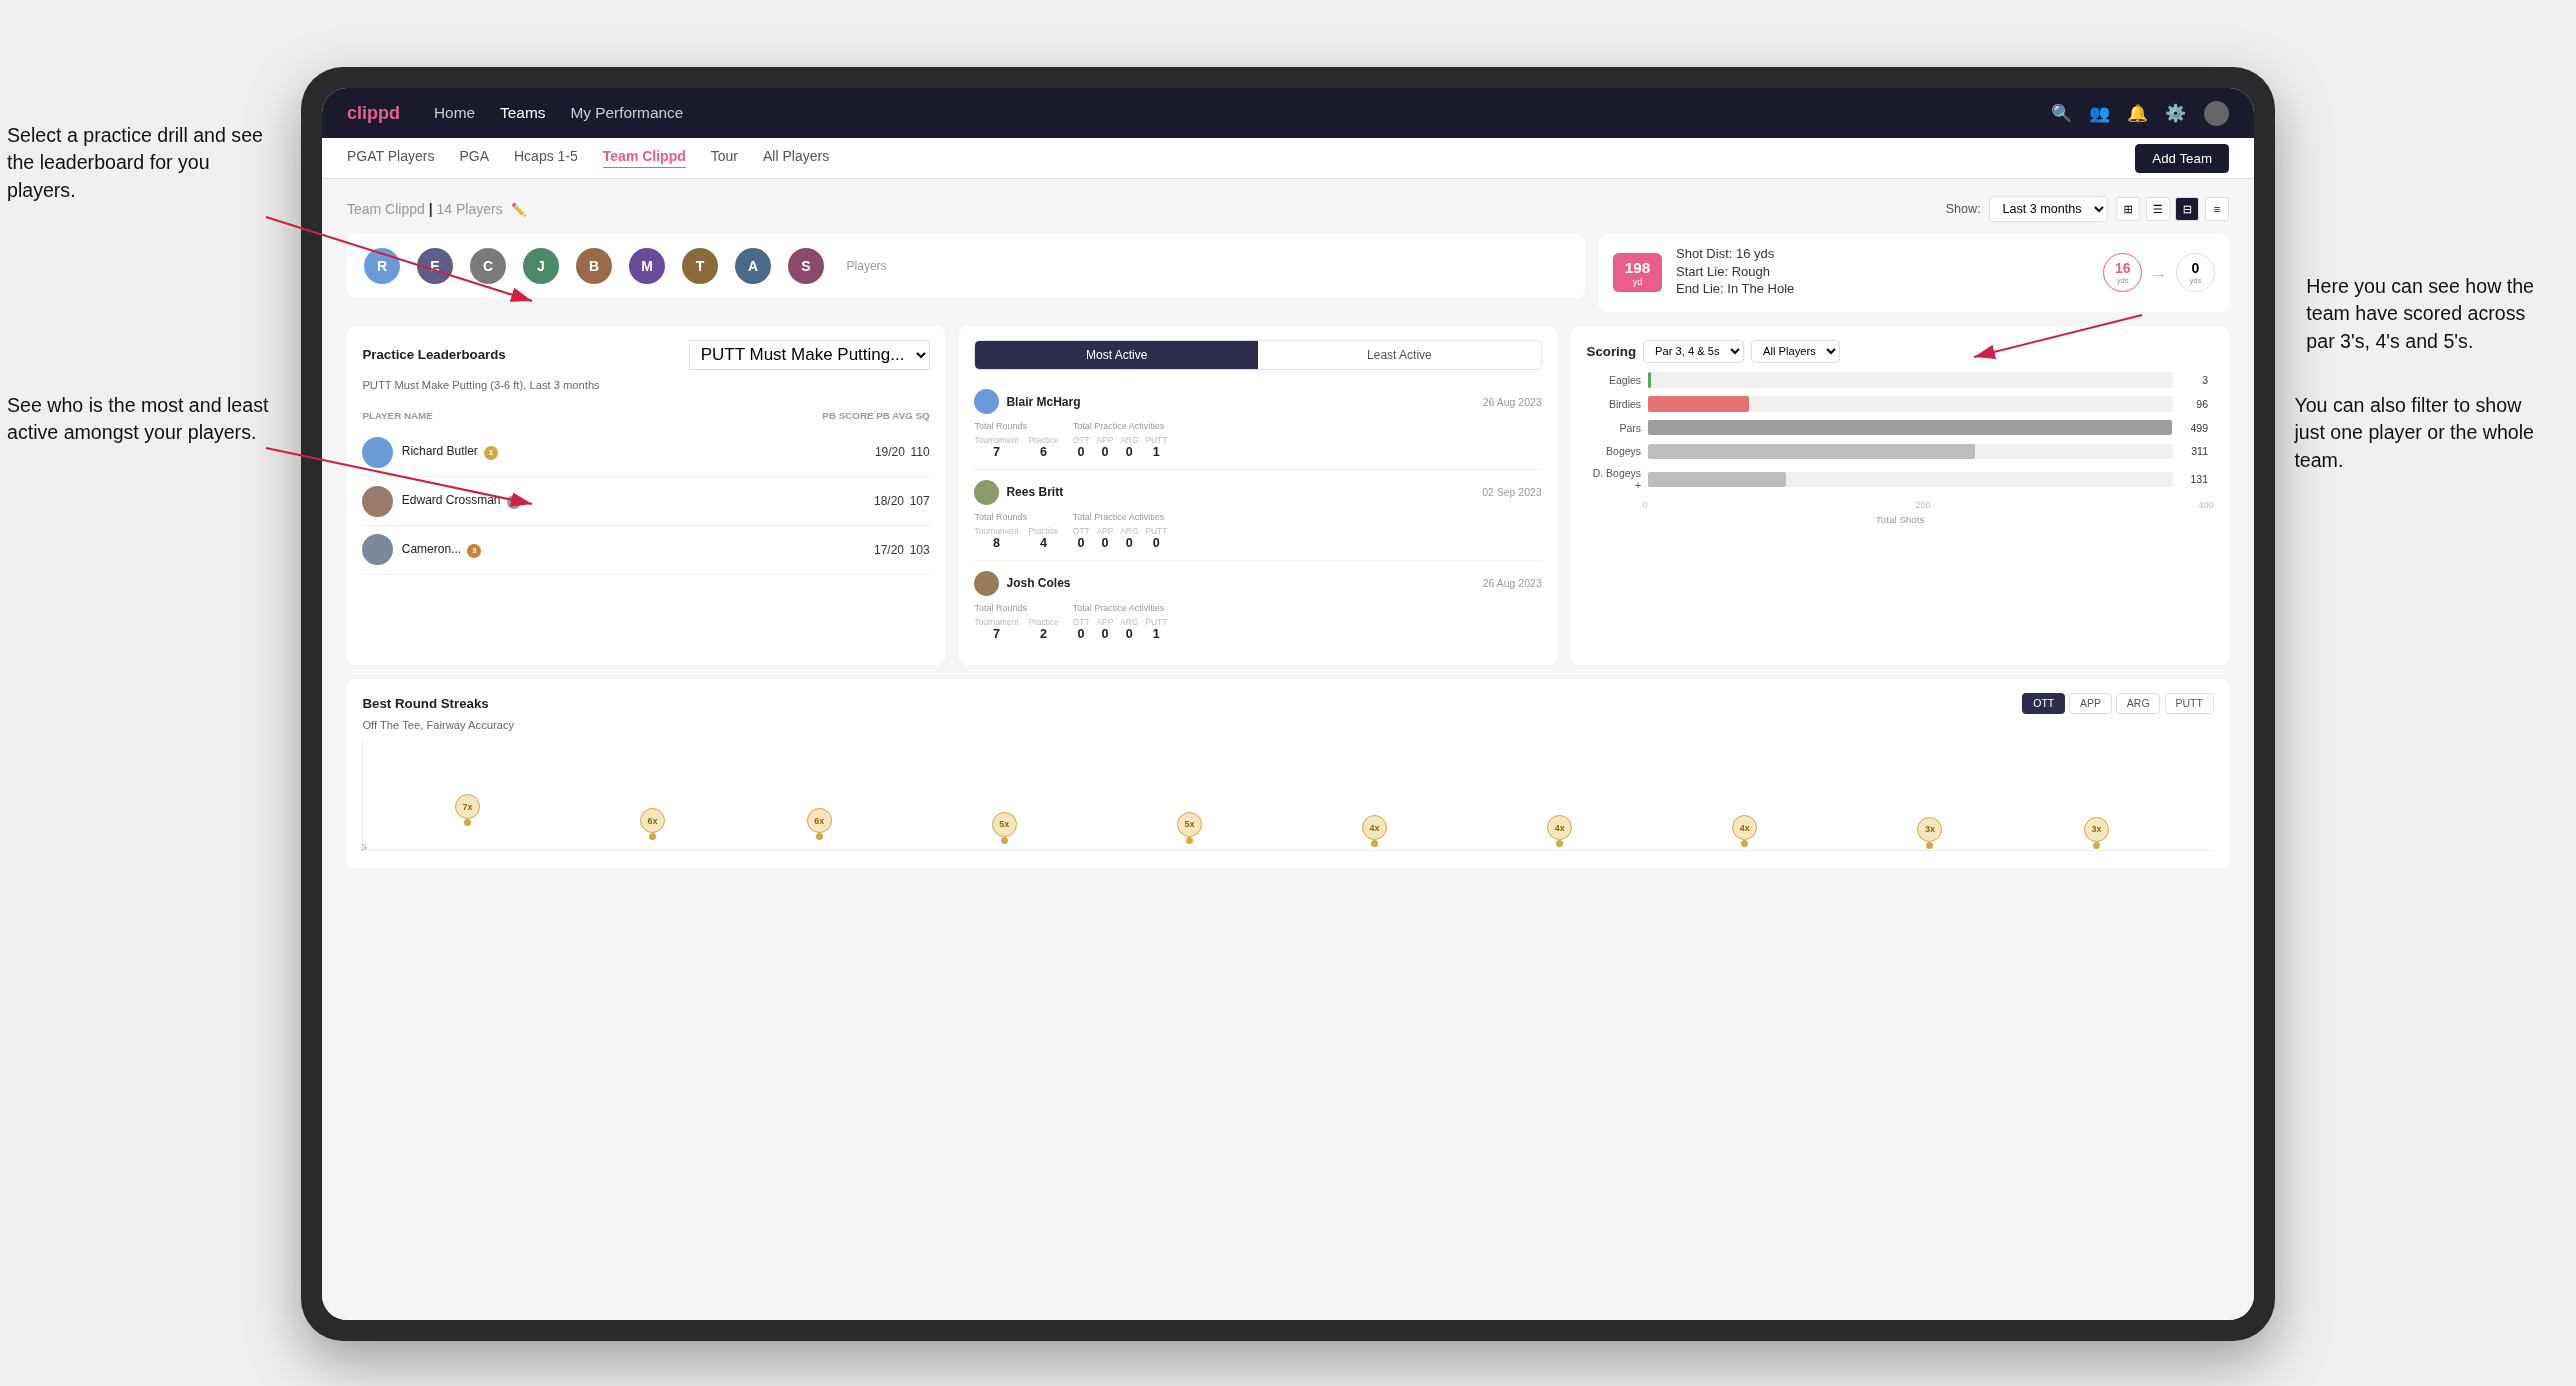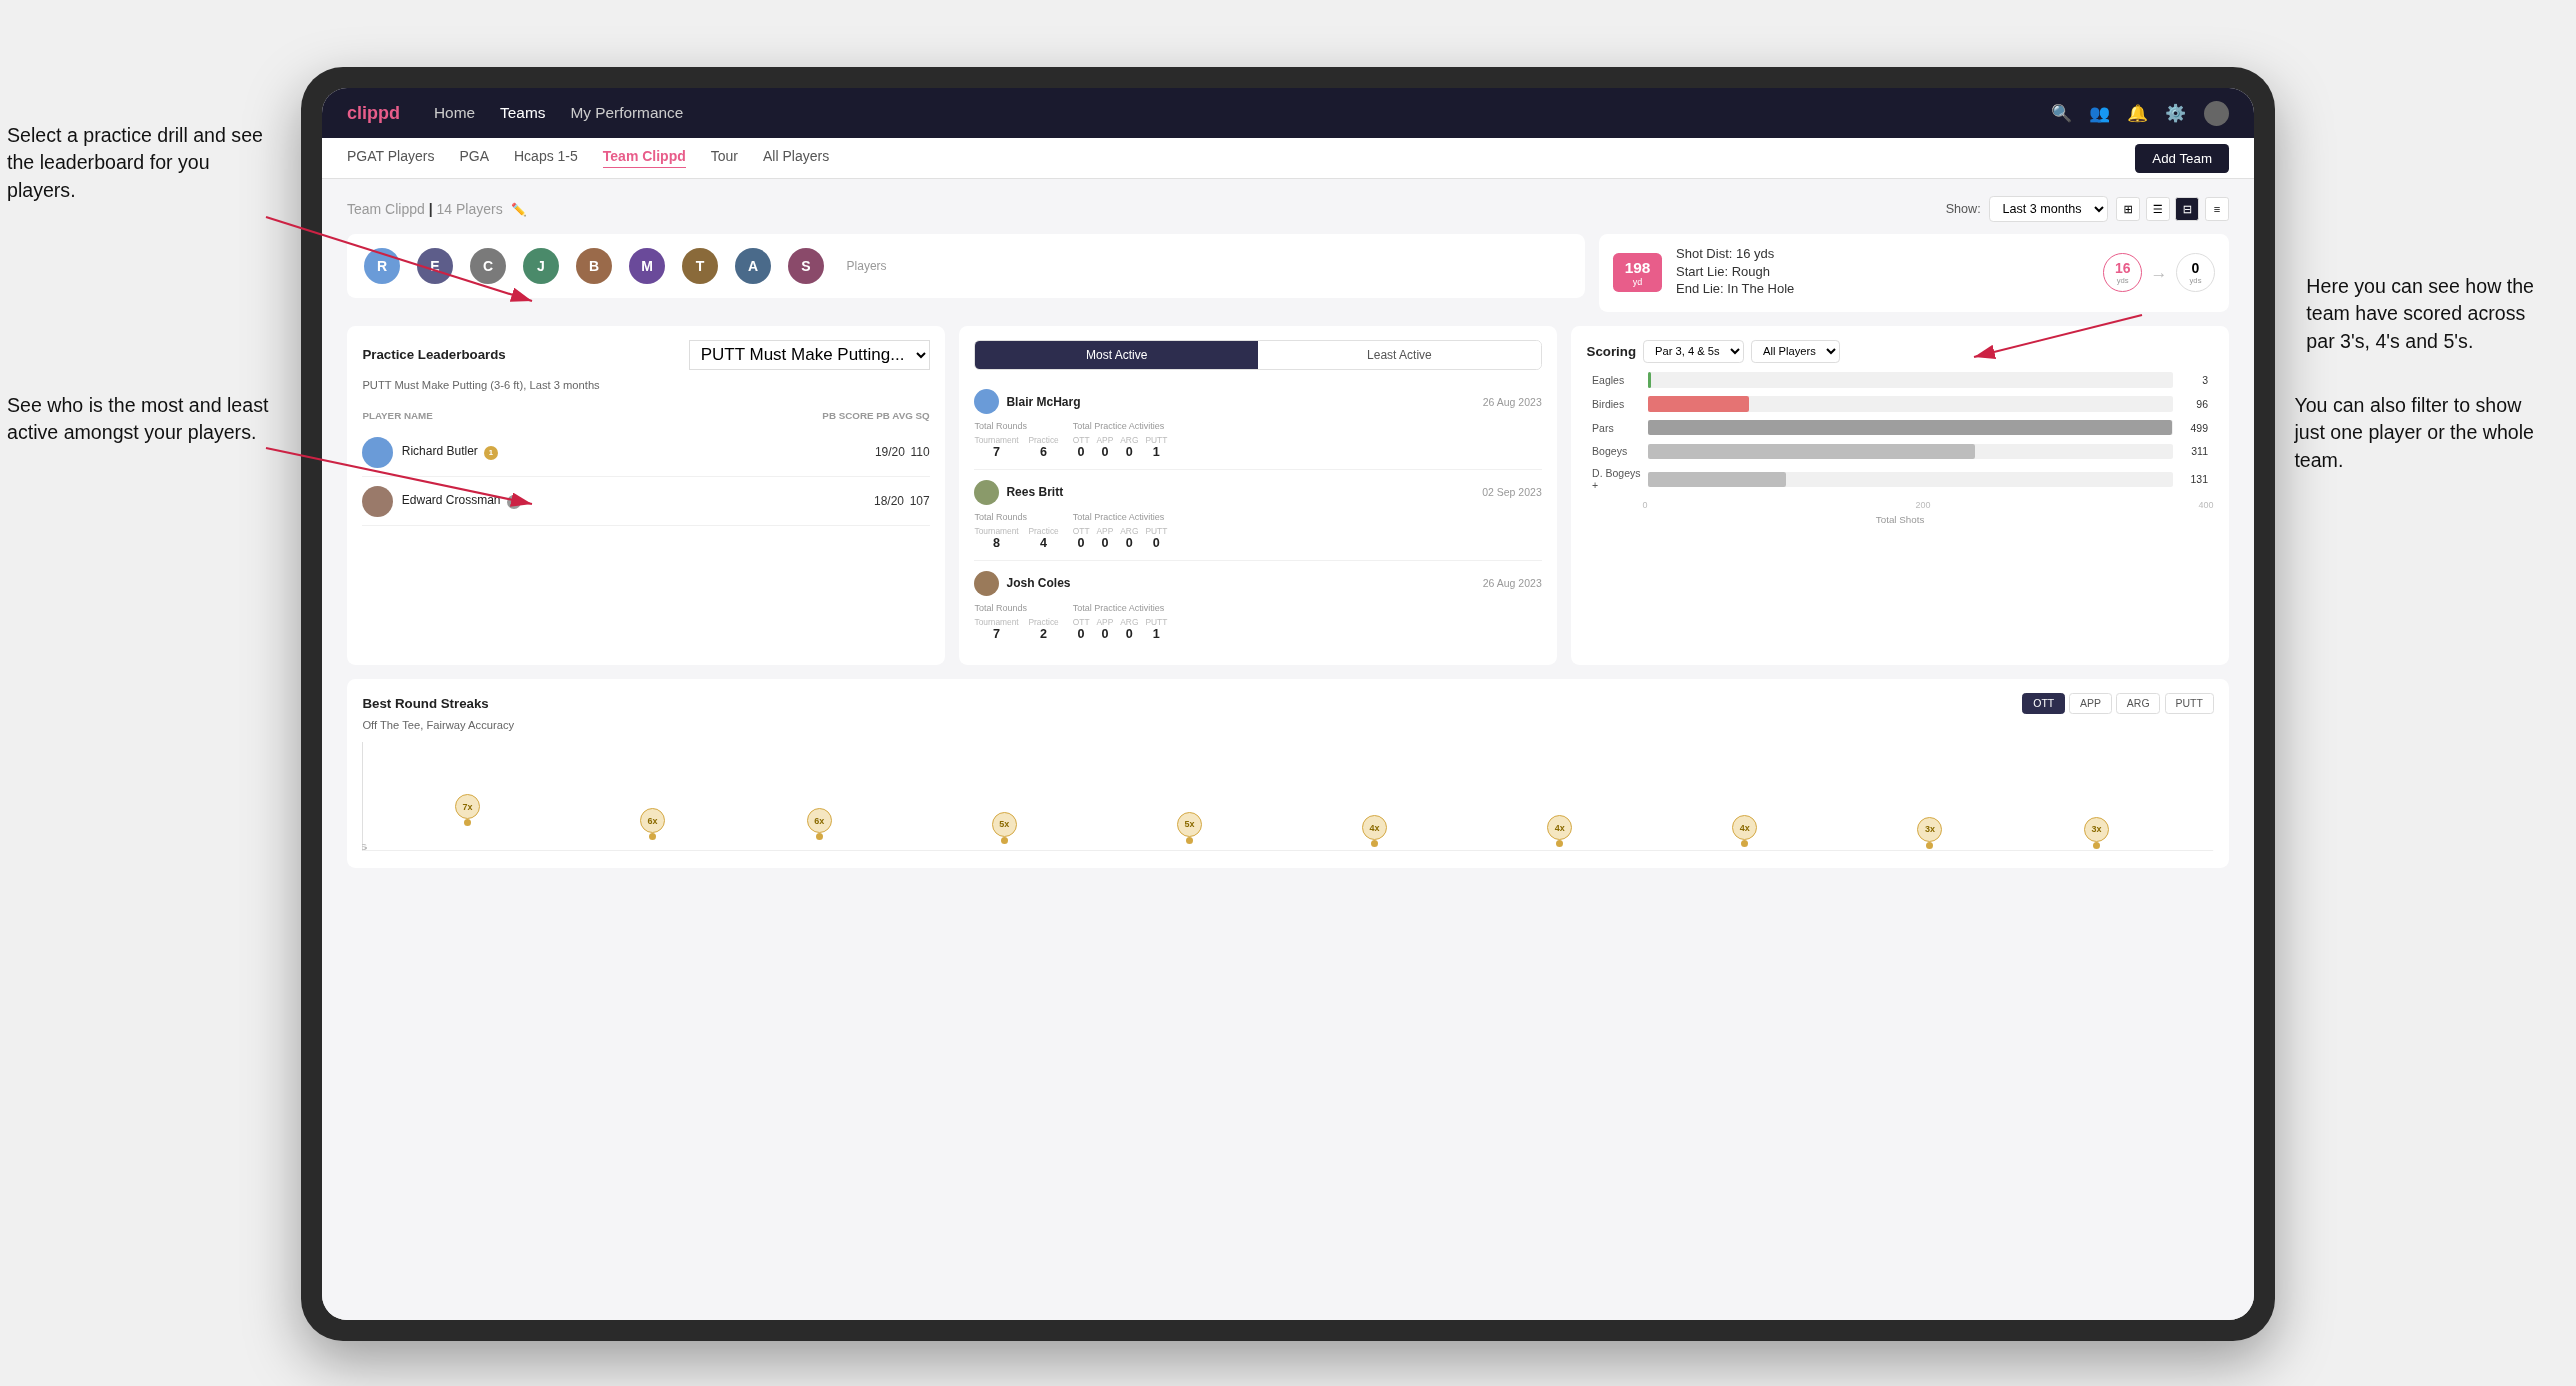--- a/index.html
+++ b/index.html
@@ -444,21 +444,21 @@
       background: white;
     }
 
     .bar-chart { padding: 0 5.6px; }
     .bar-row {
       display: flex;
       align-items: center;
       margin-bottom: 8.4px;
       gap: 7px;
     }
-    .bar-label { width: 49px; font-size: 10.5px; color: #555; text-align: left; flex-shrink: 0; }
+    .bar-label { width: 49px; font-size: 10.5px; color: #555; text-align: right; flex-shrink: 0; }
     .bar-container { flex: 1; height: 15.4px; background: #f0f0f0; border-radius: 2.1px; position: relative; overflow: visible; }
     .bar-fill { height: 100%; border-radius: 2.1px; }
     .bar-eagles { background: #5ba85a; }
     .bar-birdies { background: #e57373; }
     .bar-pars { background: #9e9e9e; }
     .bar-bogeys { background: #bdbdbd; }
     .bar-value { font-size: 10.5px; color: #333; width: 28px; text-align: right; flex-shrink: 0; }
     .chart-axis { display: flex; justify-content: space-between; padding-left: 56px; font-size: 9px; color: #bbb; margin-top: 5.6px; }
     .chart-x-label { text-align: center; font-size: 9.8px; color: #999; margin-top: 4.2px; }
 
@@ -660,20 +660,31 @@
             <div class="player-info">
               <div class="player-sm-avatar player-sm-avatar-2"></div>
               <span class="player-name">
                 <span>Edward Crossman</span>
                 <span class="player-badge badge-silver">2</span>
               </span>
             </div>
             <span class="score-value">18/20</span>
             <span class="avg-value">107</span>
           </div>
+          <div class="leaderboard-row">
+            <div class="player-info">
+              <div class="player-sm-avatar player-sm-avatar-3"></div>
+              <span class="player-name">
+                <span>Cameron...</span>
+                <span class="player-badge badge-bronze">3</span>
+              </span>
+            </div>
+            <span class="score-value">17/20</span>
+            <span class="avg-value">103</span>
+          </div>
 
         </div>
 
         <div class="card">
           <div class="activity-toggle">
             <button class="toggle-btn active">Most Active</button>
             <button class="toggle-btn">Least Active</button>
           </div>
 
           <div class="activity-item">

